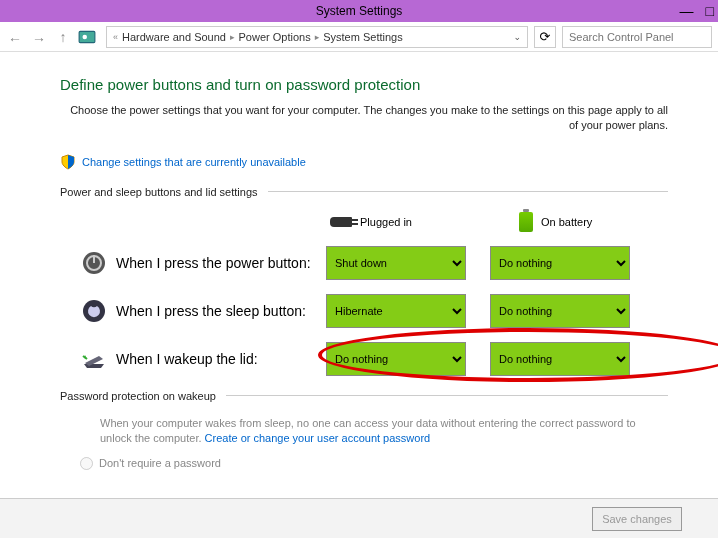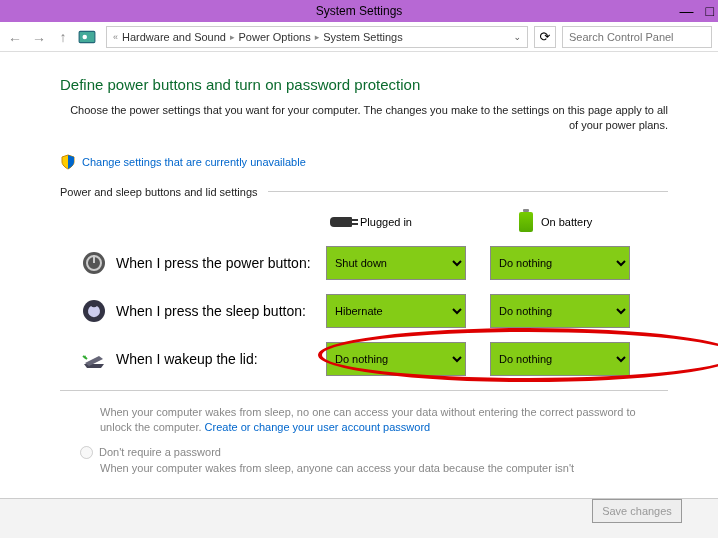--- a/index.html
+++ b/index.html
@@ -46,21 +46,21 @@
 
   .highlight-ring { position: absolute; border: 4px solid #d00; border-radius: 50%; width: 420px; height: 54px; left: 258px; top: -14px; pointer-events: none; }
 
   .pwd-group { margin-top: 10px; }
   .radio-block { padding-left: 20px; margin-bottom: 10px; }
   .radio-row { display: flex; align-items: center; gap: 6px; font-size: 11px; color: #888; margin-bottom: 2px; }
   .radio-row input { accent-color: #888; }
   .radio-desc { font-size: 11px; color: #888; padding-left: 20px; line-height: 1.4; }
   .radio-desc .link { color: #0066cc; }
 
-  .footer { position: absolute; bottom: 0; left: 0; right: 0; height: 40px; border-top: 1px solid #ccc; background: #f3f3f3; display: flex; align-items: flex-start; justify-content: flex-end; gap: 10px; padding-right: 36px; }
+  .footer { position: absolute; bottom: 0; left: 0; right: 0; height: 40px; border-top: 1px solid #ccc; background: #f3f3f3; display: flex; align-items: center; justify-content: flex-end; gap: 10px; padding-right: 36px; }
   .btn { min-width: 90px; height: 24px; font-size: 11px; border: 1px solid #999; background: #eee; cursor: pointer; }
   .btn.disabled { color: #999; cursor: default; }
 </style>
 </head>
 <body>
 
 <div class="titlebar">
   <span class="titlebar-text">System Settings</span>
   <div class="titlebar-btns">
     <span>—</span>
@@ -157,32 +157,32 @@
     </div>
     <div class="row-label">When I wakeup the lid:</div>
     <div class="sel-wrap">
       <select><option>Do nothing</option></select>
       <select><option>Do nothing</option></select>
     </div>
   </div>
 
   <div class="pwd-group">
     <div class="group-label">
+      <span>Password protection on wakeup</span>
         <div class="line"></div>
     </div>
     <div class="radio-block">
       <div class="radio-desc">
         <span>When your computer wakes from sleep, no one can access your data without entering the correct password to unlock the computer. </span><span class="link">Create or change your user account password</span>
       </div>
     </div>
     <div class="radio-block">
       <div class="radio-row">
         <input type="radio" disabled="" style="">
         <span>Don't require a password</span>
       </div>
-      <div class="radio-desc">When your computer wakes from sleep, anyone can access your data because the computer isn't</div>
     </div>
   </div>
 </div>
 
 <div class="footer">
   <button class="btn disabled" disabled="">Save changes</button>
 </div>
 
 </body></html>

